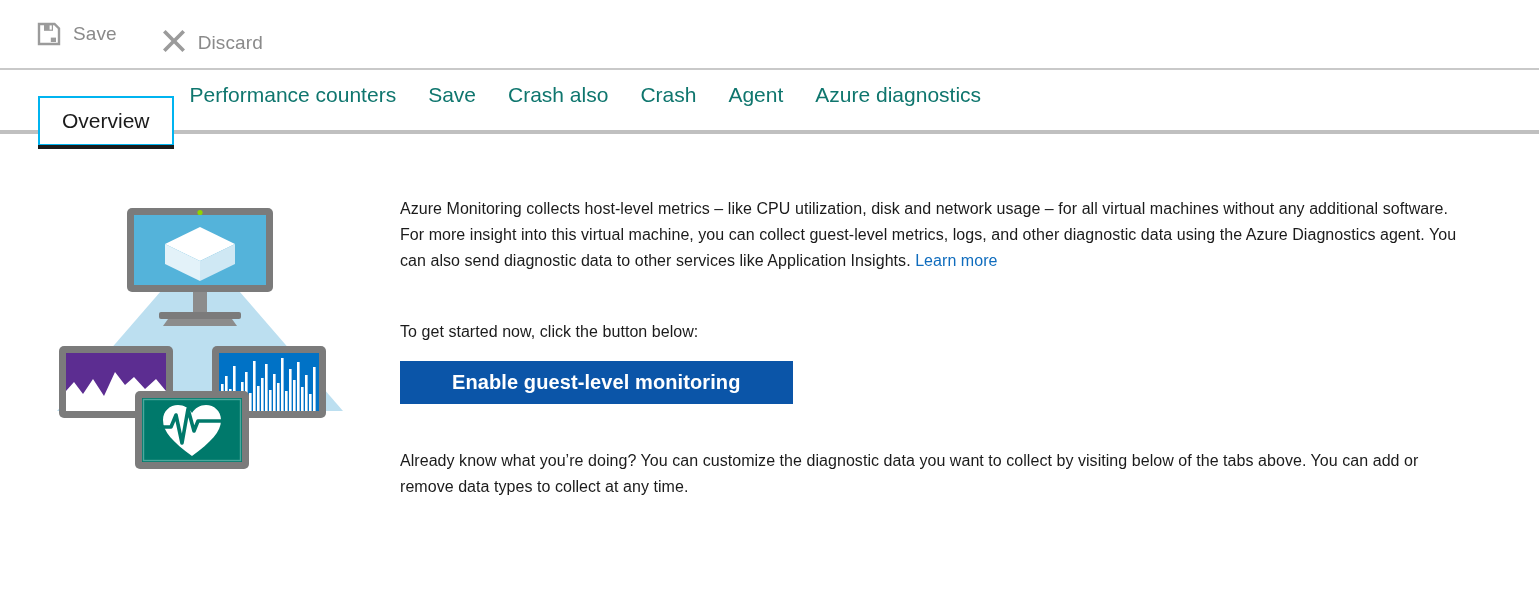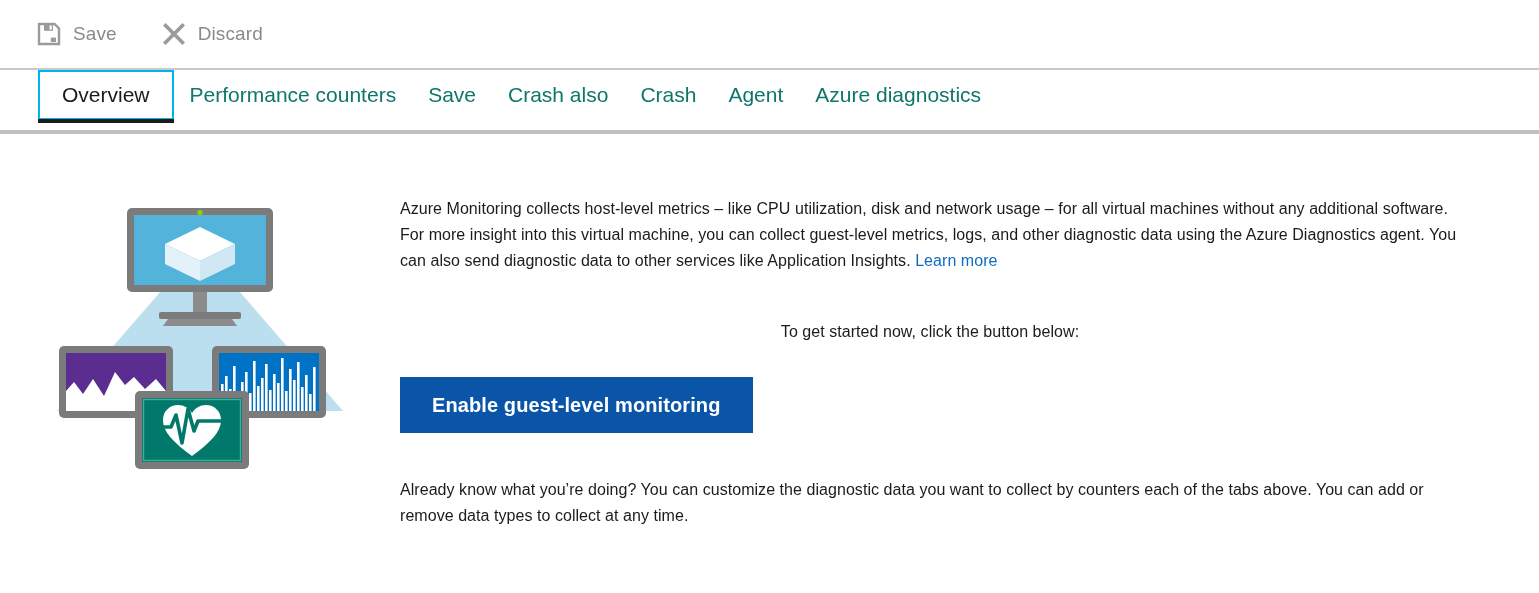--- a/index.html
+++ b/index.html
@@ -26,21 +26,21 @@
   }
   .tb-btn {
     display: flex;
     align-items: center;
     gap: 11px;
     height: 40px;
     padding: 0 12px 0 6px;
     cursor: default;
     user-select: none;
   }
-  .tb-btn + .tb-btn { margin-left: 26px; }
+  .tb-btn + .tb-btn { margin-left: 26px; align-items: flex-end; }
   .tb-label {
     font-size: 19px;
     color: #8a8a8a;
     letter-spacing: 0.1px;
     white-space: nowrap;
   }
   .tb-icon { width: 26px; height: 26px; display: block; flex: 0 0 26px; }
 
   .toolbar-divider {
     height: 2px;
@@ -69,20 +69,21 @@
     font-family: "Liberation Sans", sans-serif;
     line-height: 1;
   }
   .tab.active {
     color: #1b1b1b;
     border: 2px solid #00b4f0;
     box-sizing: border-box;
     padding: 12px 22px 13px 22px;
     background: #ffffff;
     z-index: 3;
+    margin-top: 26px;
   }
   .tab.active::after {
     content: "";
     position: absolute;
     left: -2px;
     right: -2px;
     bottom: -5px;
     height: 4px;
     background: #1b1b1b;
   }
@@ -121,33 +122,32 @@
     margin: 0;
     letter-spacing: 0.05px;
   }
   .link {
     color: #0f6cbd;
     text-decoration: none;
     cursor: pointer;
   }
 
   .cta-lead {
-    margin: 45px 0 15px 0;
-    text-align: center;
+    margin: 45px 0 8px 0;
   }
   .cta-btn {
     display: inline-block;
-    margin-top: 17px;
+    margin-top: 8px;
     background: #0b55a8;
     color: #ffffff;
     font-size: 20px;
     font-weight: bold;
     border: none;
-    padding: 0 32px;
-    height: 56px;
+    padding: 0 52px;
+    height: 43px;
     line-height: 43px;
     cursor: pointer;
     font-family: "Liberation Sans", sans-serif;
     letter-spacing: 0.1px;
   }
   .closing {
     margin: 44px 0 0 0;
   }
 </style>
 </head>
@@ -257,16 +257,16 @@
     </svg>
   </div>
 
   <div class="copy">
     <p class="para"><span>Azure Monitoring collects host-level metrics – like CPU utilization, disk and network usage – for all virtual machines without any additional software. For more insight into this virtual machine, you can collect guest-level metrics, logs, and other diagnostic data using the Azure Diagnostics agent. You can also send diagnostic data to other services like Application Insights. </span><a class="link" href="#">Learn more</a></p>
 
     <p class="para cta-lead">To get started now, click the button below:</p>
 
     <button class="cta-btn">Enable guest-level monitoring</button>
 
-    <p class="para closing">Already know what you’re doing? You can customize the diagnostic data you want to collect by counters each of the tabs above. You can add or remove data types to collect at any time.</p>
+    <p class="para closing">Already know what you’re doing? You can customize the diagnostic data you want to collect by visiting below of the tabs above. You can add or remove data types to collect at any time.</p>
   </div>
 
 </div>
 
 </body></html>

